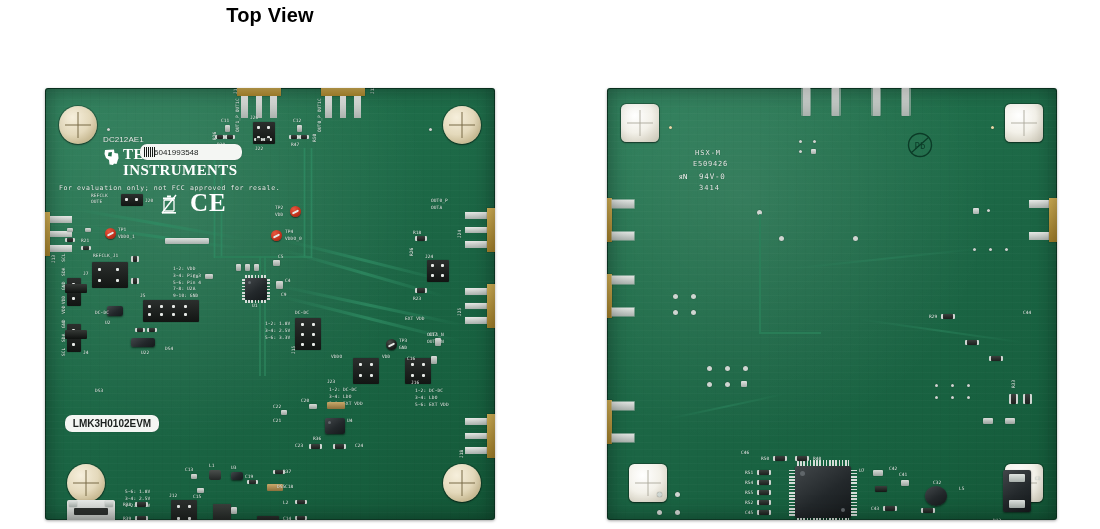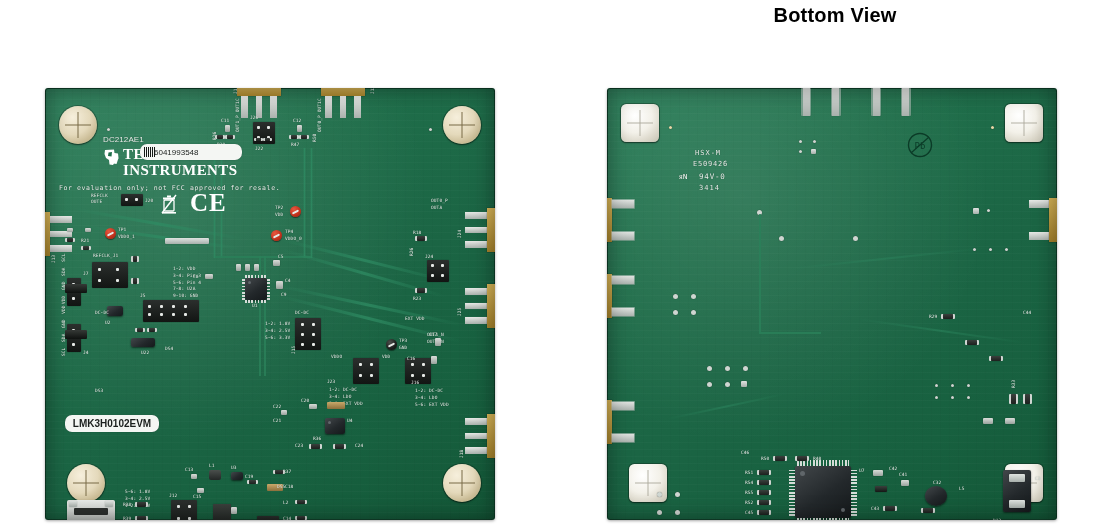--- a/index.html
+++ b/index.html
@@ -100,21 +100,21 @@
   .blkcomp{position:absolute;background:linear-gradient(180deg,#3a3f3c,#151816);border-radius:1px;box-shadow:0 0 1px rgba(0,0,0,.6);}
 
   .ce{position:absolute;color:#fff;font-family:"Liberation Serif",serif;font-weight:bold;}
   .wee{position:absolute;}
 </style>
 </head>
 <body>
 
 <div class="stage">
 
-  <div class="view-title" id="title-bottom">Bottom View</div>
+  <div class="view-title" id="title-top">Top View</div>
 
   <div class="board" id="board-top">
     <div class="pour"></div>
 
     <div class="tracegrp" style="left:168px;top:60px;width:3px;height:110px;"></div>
     <div class="tracegrp" style="left:175px;top:60px;width:3px;height:110px;"></div>
     <div class="tracegrp" style="left:258px;top:60px;width:3px;height:110px;"></div>
     <div class="tracegrp" style="left:265px;top:60px;width:3px;height:110px;"></div>
     <div class="trace h" style="left:170px;top:168px;width:96px;background:#2a8059;"></div>
     <div class="trace v" style="left:214px;top:168px;height:120px;background:#2a8059;"></div>

